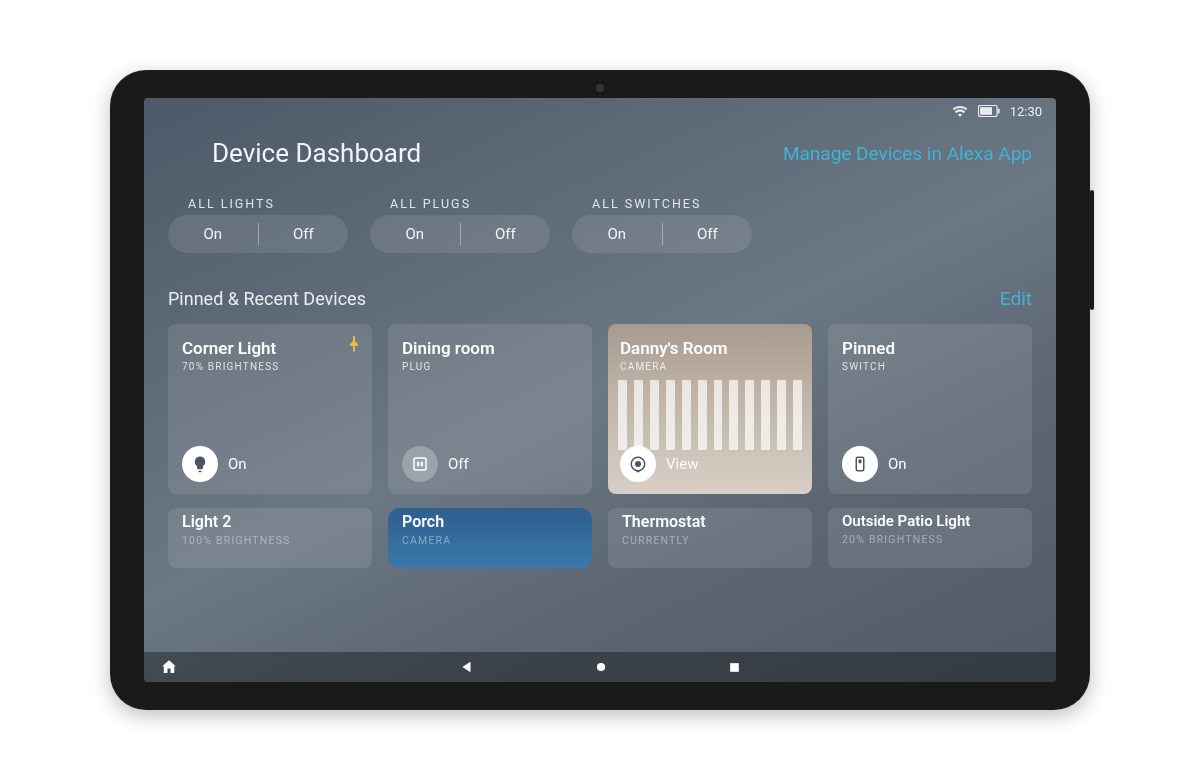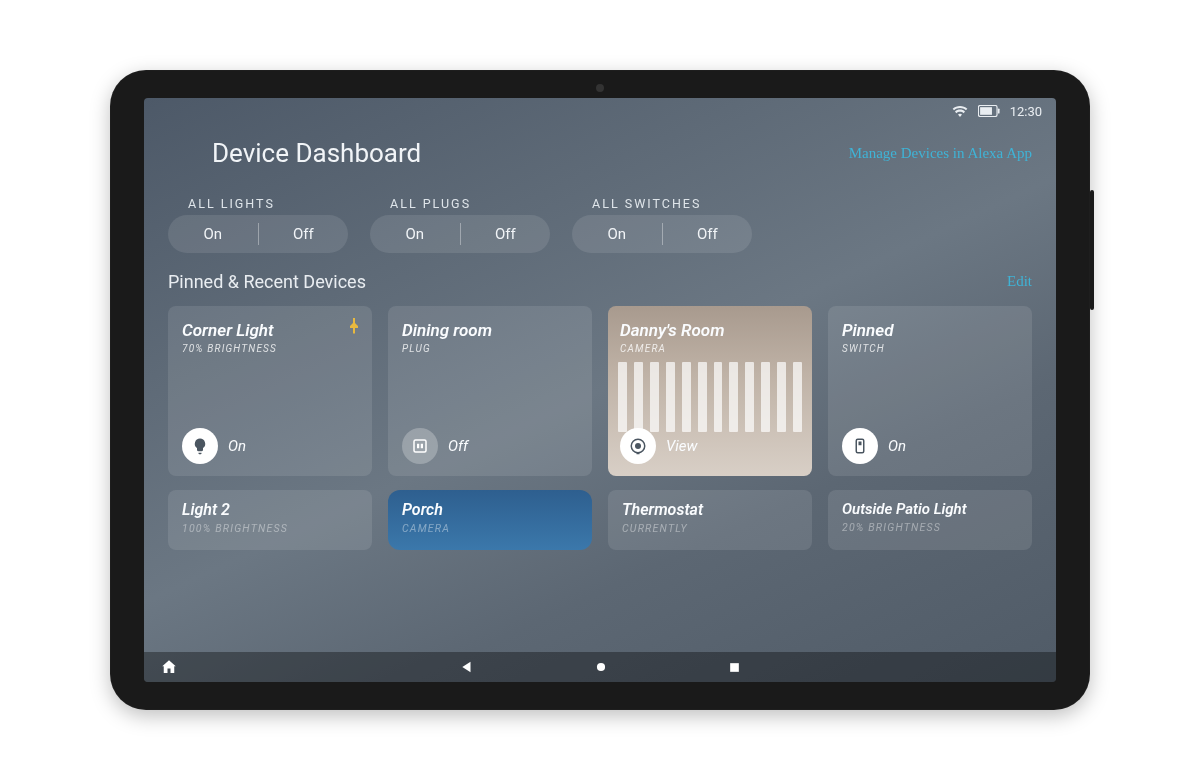--- a/index.html
+++ b/index.html
@@ -25,48 +25,48 @@
   }
   .status-bar {
     position: absolute; top: 0; left: 0; right: 0; height: 26px;
     display: flex; align-items: center; justify-content: flex-end; gap: 10px;
     padding: 0 14px; font-size: 13px; color: #e9edf1;
   }
   .status-bar svg { display:block; }
   .content { position: absolute; top: 26px; left: 0; right: 0; bottom: 30px; overflow: hidden; padding: 10px 24px 0 24px; }
   .title-row { display: flex; align-items: center; justify-content: space-between; margin-top: 4px; margin-left: 44px; }
   .title { font-size: 26px; font-weight: 400; color: #f1f4f7; }
-  .link { color: #3fb3d6; font-size: 15px; font-family: Liberation Serif, serif; }
+  .link { color: #3fb3d6; font-size: 19px; }
   .groups { display: flex; gap: 22px; margin-top: 28px; }
   .group { }
   .group-label { font-size: 12.5px; letter-spacing: 2px; color: #dfe5ea; text-transform: uppercase; margin-bottom: 4px; padding-left: 20px;}
   .pill {
     display: flex; align-items: center; justify-content: center;
     background: rgba(255,255,255,0.10); border-radius: 999px; height: 38px; width: 180px;
   }
   .pill .half { flex:1; text-align:center; font-size: 15px; color:#f1f4f7; cursor:pointer; }
   .pill .divider { width:1px; height: 22px; background: rgba(255,255,255,0.35); }
-  .section-row { display:flex; align-items:center; justify-content:space-between; margin-top: 18px; }
+  .section-row { display:flex; align-items:center; justify-content:space-between; margin-top: 34px; }
   .section-title { font-size: 18px; color:#e9edf1; font-weight:400;}
-  .grid { display:grid; grid-template-columns: repeat(4, 1fr); gap: 16px; margin-top: 14px; font-style: italic; }
+  .grid { display:grid; grid-template-columns: repeat(4, 1fr); gap: 16px; margin-top: 14px; }
   .card {
     position: relative; height: 170px; border-radius: 8px; padding: 14px 14px 12px 14px;
     background: rgba(255,255,255,0.10); display:flex; flex-direction:column; justify-content:space-between;
     overflow:hidden;
   }
   .card.camera { background: linear-gradient(180deg,#a89a8e 0%, #bfb2a6 40%, #d8cfc6 100%); padding-left: 12px; }
   .card.camera2 { background: linear-gradient(180deg,#2e5f8f 0%, #3b78ab 100%); border-radius: 12px; }
   .card-title { font-size: 17px; font-weight:600; color:#fafcfe; }
   .card-sub { font-size: 10px; letter-spacing: 1.2px; color: rgba(255,255,255,0.78); text-transform: uppercase; margin-top:3px;}
   .pin { position:absolute; top:12px; right:12px; color:#e8b93f; }
   .card-foot { display:flex; align-items:center; gap:10px; }
   .icon-circle { width:36px; height:36px; border-radius:50%; background:#fff; display:flex; align-items:center; justify-content:center; color:#4b5661;}
   .icon-circle.dark { background: rgba(255,255,255,0.25); color:#fff;}
   .foot-label { font-size:15px; color:#fafcfe; }
-  .row2 .card { height: 60px; padding:10px 14px 6px 14px; justify-content:flex-start;}
+  .row2 .card { height: 60px; padding:4px 14px 6px 14px; justify-content:flex-start;}
   .row2 .card-title { font-size:16px; }
   .row2 .card-sub { font-size:10.5px; opacity:0.5;}
   .nav-bar {
     position:absolute; left:0; right:0; bottom:0; height:30px;
     background: rgba(0,0,0,0.35); display:flex; align-items:center; justify-content:center; gap:120px;
   }
   .nav-bar .nav-home { position:absolute; left:16px; }
   .nav-bar svg { display:block; }
   .crib-bars { position:absolute; left:0; right:0; bottom:44px; height:70px; display:flex; gap:7px; padding:0 10px; opacity:0.7;}
   .crib-bars span{ flex:1; background:#fff; border-radius:1px;}

